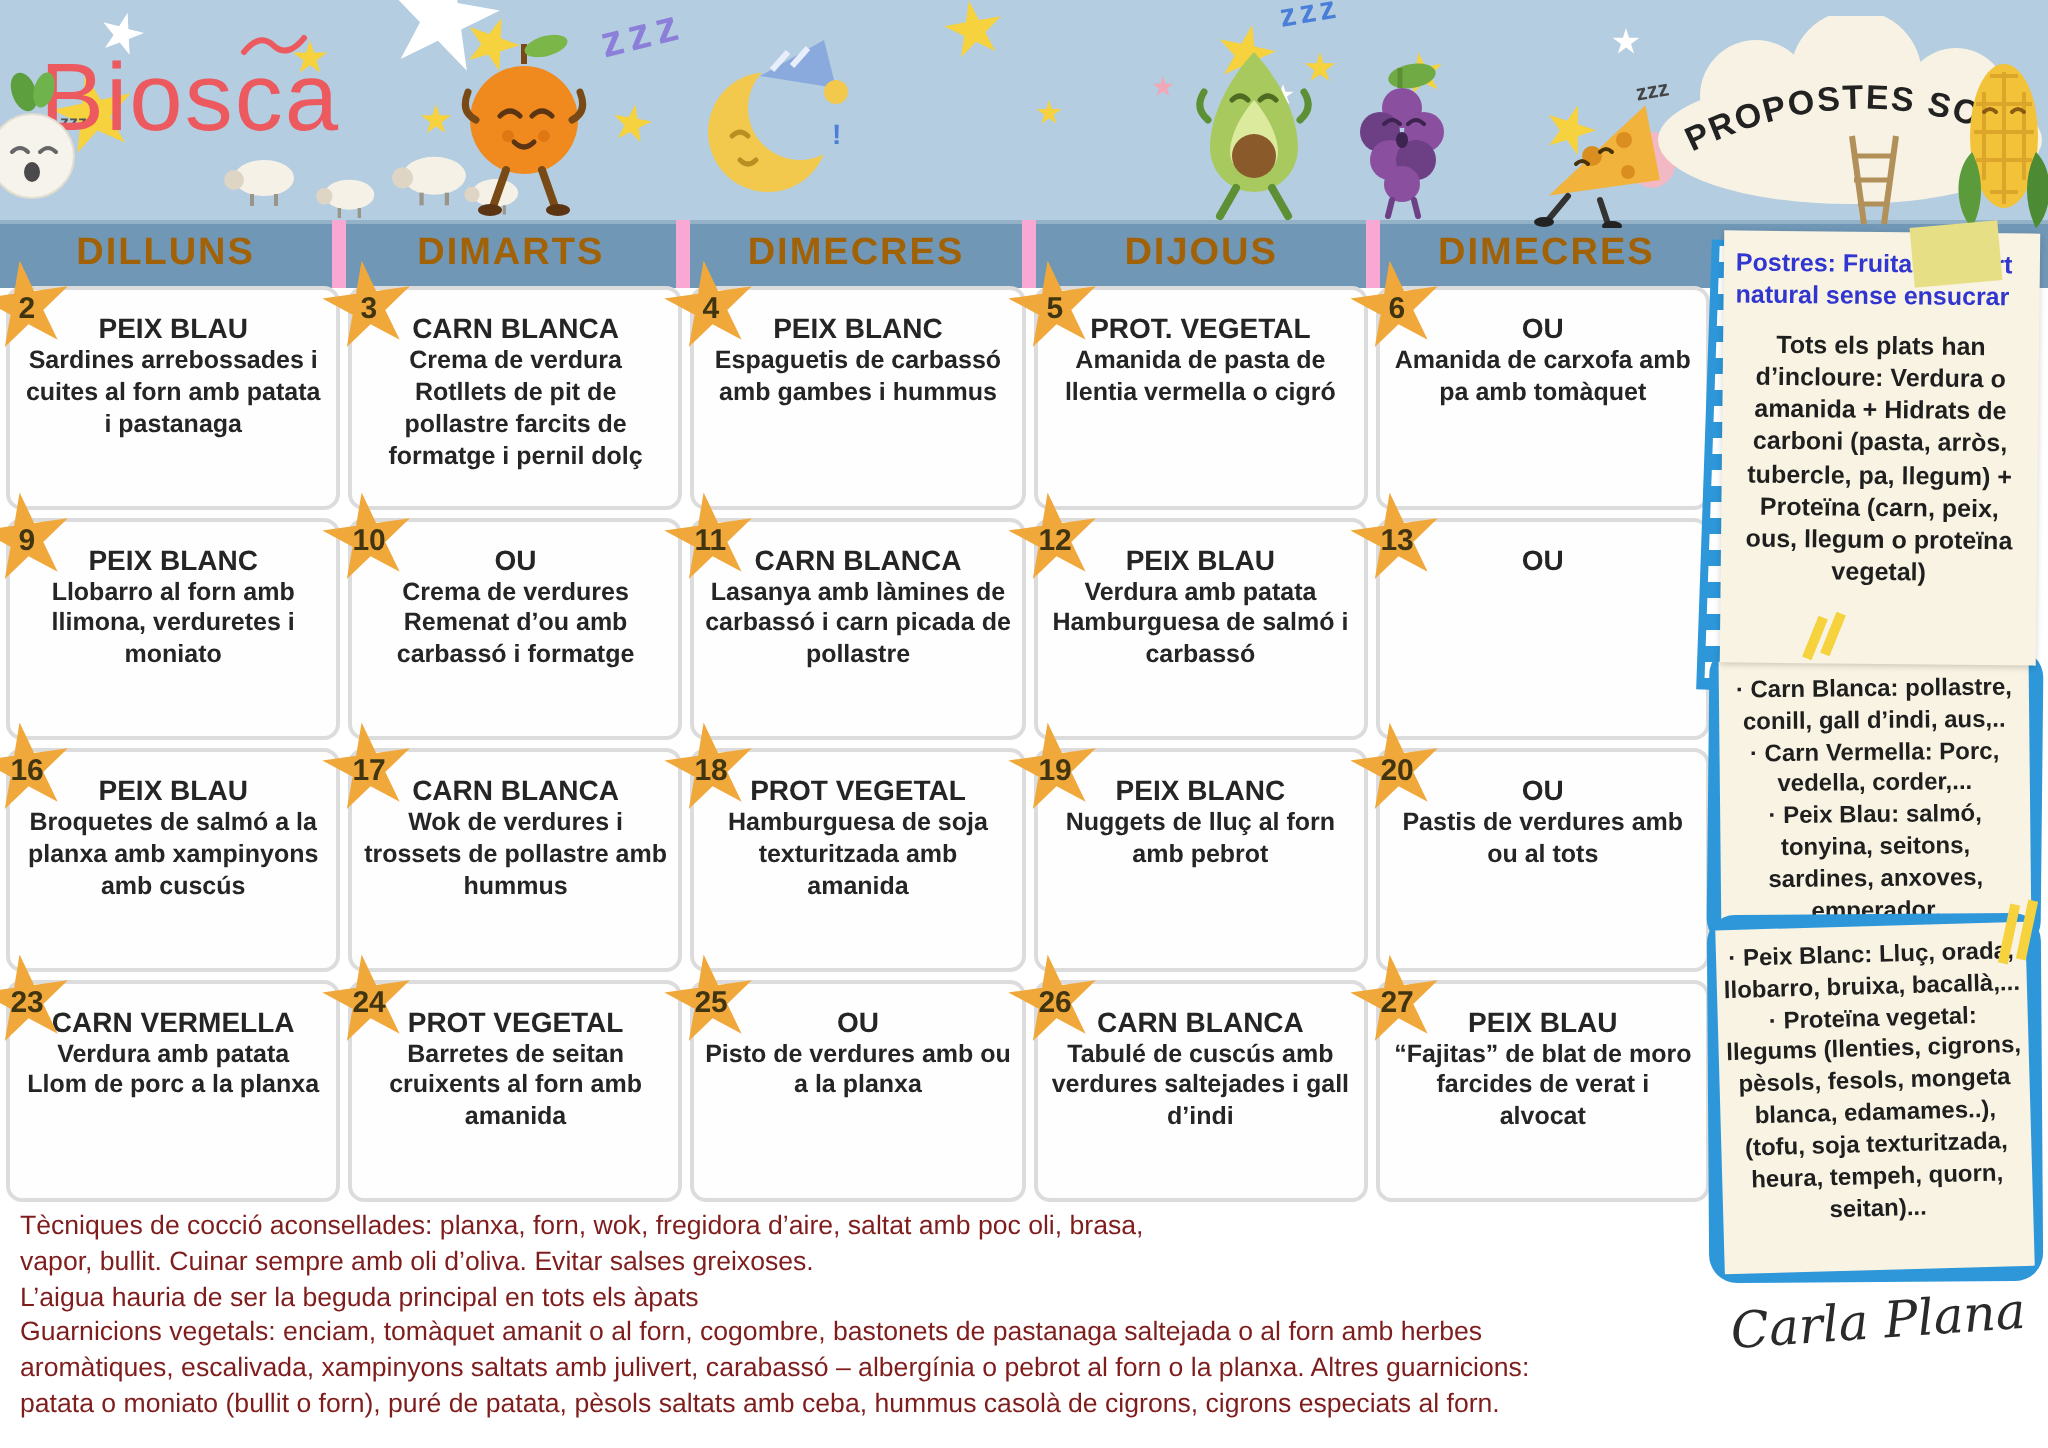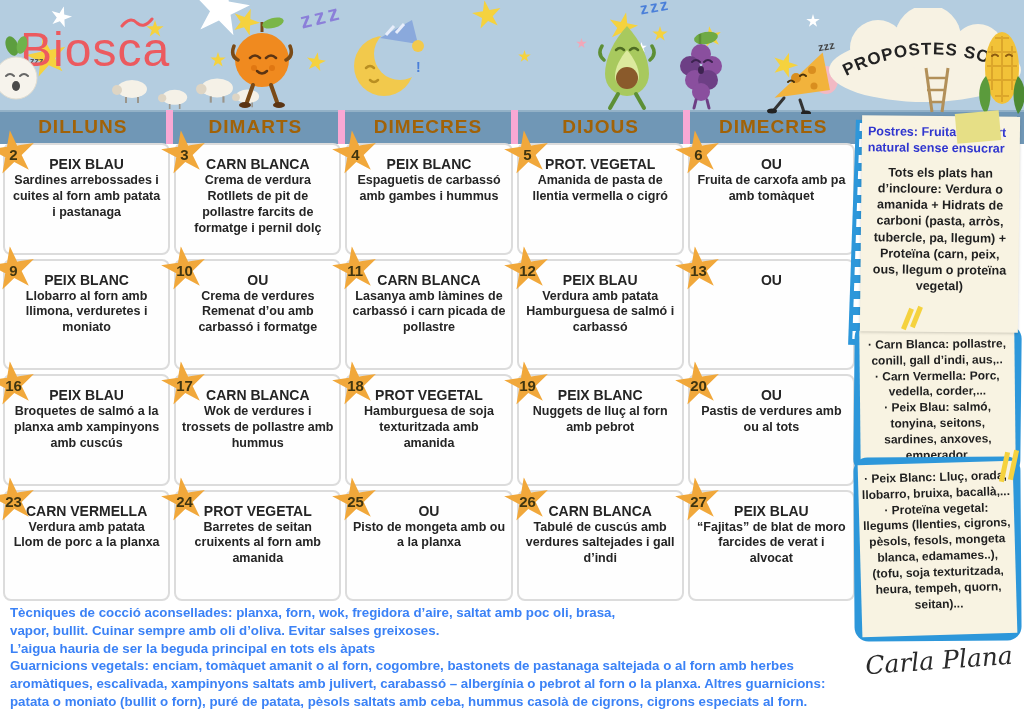--- a/index.html
+++ b/index.html
@@ -35,22 +35,22 @@
   .cell{position:relative;background:#fefefe;border:2px solid #dcdcdc;border-radius:8px;
         padding:11px 5px 2px;text-align:center;color:#252525;}
   .cat{font-weight:bold;font-size:14px;margin-bottom:1px;}
   .desc{font-weight:bold;font-size:12.5px;line-height:1.27;white-space:pre-line;}
   .dstar{position:absolute;top:-15px;left:-15px;width:46px;height:46px;background:#f1a83b;
         clip-path:polygon(50% 0%,61% 35%,98% 35%,68% 57%,79% 91%,50% 70%,21% 91%,32% 57%,2% 35%,39% 35%);
         display:flex;align-items:center;justify-content:center;transform:rotate(-8deg);z-index:4;}
   .dstar span{font-size:15px;font-weight:bold;color:#403510;transform:rotate(8deg);margin-top:2px;}
 
   
-  .footer{position:absolute;left:10px;top:604px;width:844px;font-weight:bold;font-size:13.3px;
-          line-height:1.34;color:#3b82f6;white-space:pre-line;z-index:1;}
+  .footer{position:absolute;left:10px;top:604px;width:844px;font-weight:normal;font-size:13.3px;
+          line-height:1.34;color:#7f1d1d;white-space:pre-line;z-index:1;}
 
   
   .film{position:absolute;left:852px;top:120px;width:16px;height:225px;background:#2d97da;
         transform:rotate(2deg);z-index:2;}
   .film::before{content:"";position:absolute;left:4px;top:3px;bottom:3px;width:8px;
         background:repeating-linear-gradient(180deg,#fff 0 8px,rgba(255,255,255,0) 8px 16px);}
   .note1{position:absolute;left:861px;top:116px;width:158px;height:216px;background:#f8f3e2;
         transform:rotate(.6deg);padding:8px 6px;box-sizing:border-box;z-index:3;
         box-shadow:0 1px 3px rgba(0,0,0,.18);}
   .postres{color:#3036cf;font-weight:bold;font-size:12.5px;line-height:1.3;white-space:pre-line;}
@@ -272,21 +272,21 @@
           <span>5</span>
         </div>
       <div class="cat">PROT. VEGETAL</div>
       <div class="desc">Amanida de pasta de llentia vermella o cigró</div>
     </div>
     <div class="cell">
       <div class="dstar">
           <span>6</span>
         </div>
       <div class="cat">OU</div>
-      <div class="desc">Fruita de carxofa amb pa amb tomàquet</div>
+      <div class="desc">Amanida de carxofa amb pa amb tomàquet</div>
     </div>
 
     <div class="cell">
       <div class="dstar">
           <span>9</span>
         </div>
       <div class="cat">PEIX BLANC</div>
       <div class="desc">Llobarro al forn amb llimona, verduretes i moniato</div>
     </div>
     <div class="cell">
@@ -368,21 +368,21 @@
           <span>24</span>
         </div>
       <div class="cat">PROT VEGETAL</div>
       <div class="desc">Barretes de seitan cruixents al forn amb amanida</div>
     </div>
     <div class="cell">
       <div class="dstar">
           <span>25</span>
         </div>
       <div class="cat">OU</div>
-      <div class="desc">Pisto de mongeta amb ou a la planxa</div>
+      <div class="desc">Pisto de verdures amb ou a la planxa</div>
     </div>
     <div class="cell">
       <div class="dstar">
           <span>26</span>
         </div>
       <div class="cat">CARN BLANCA</div>
       <div class="desc">Tabulé de cuscús amb verdures saltejades i gall d’indi</div>
     </div>
     <div class="cell">
       <div class="dstar">

